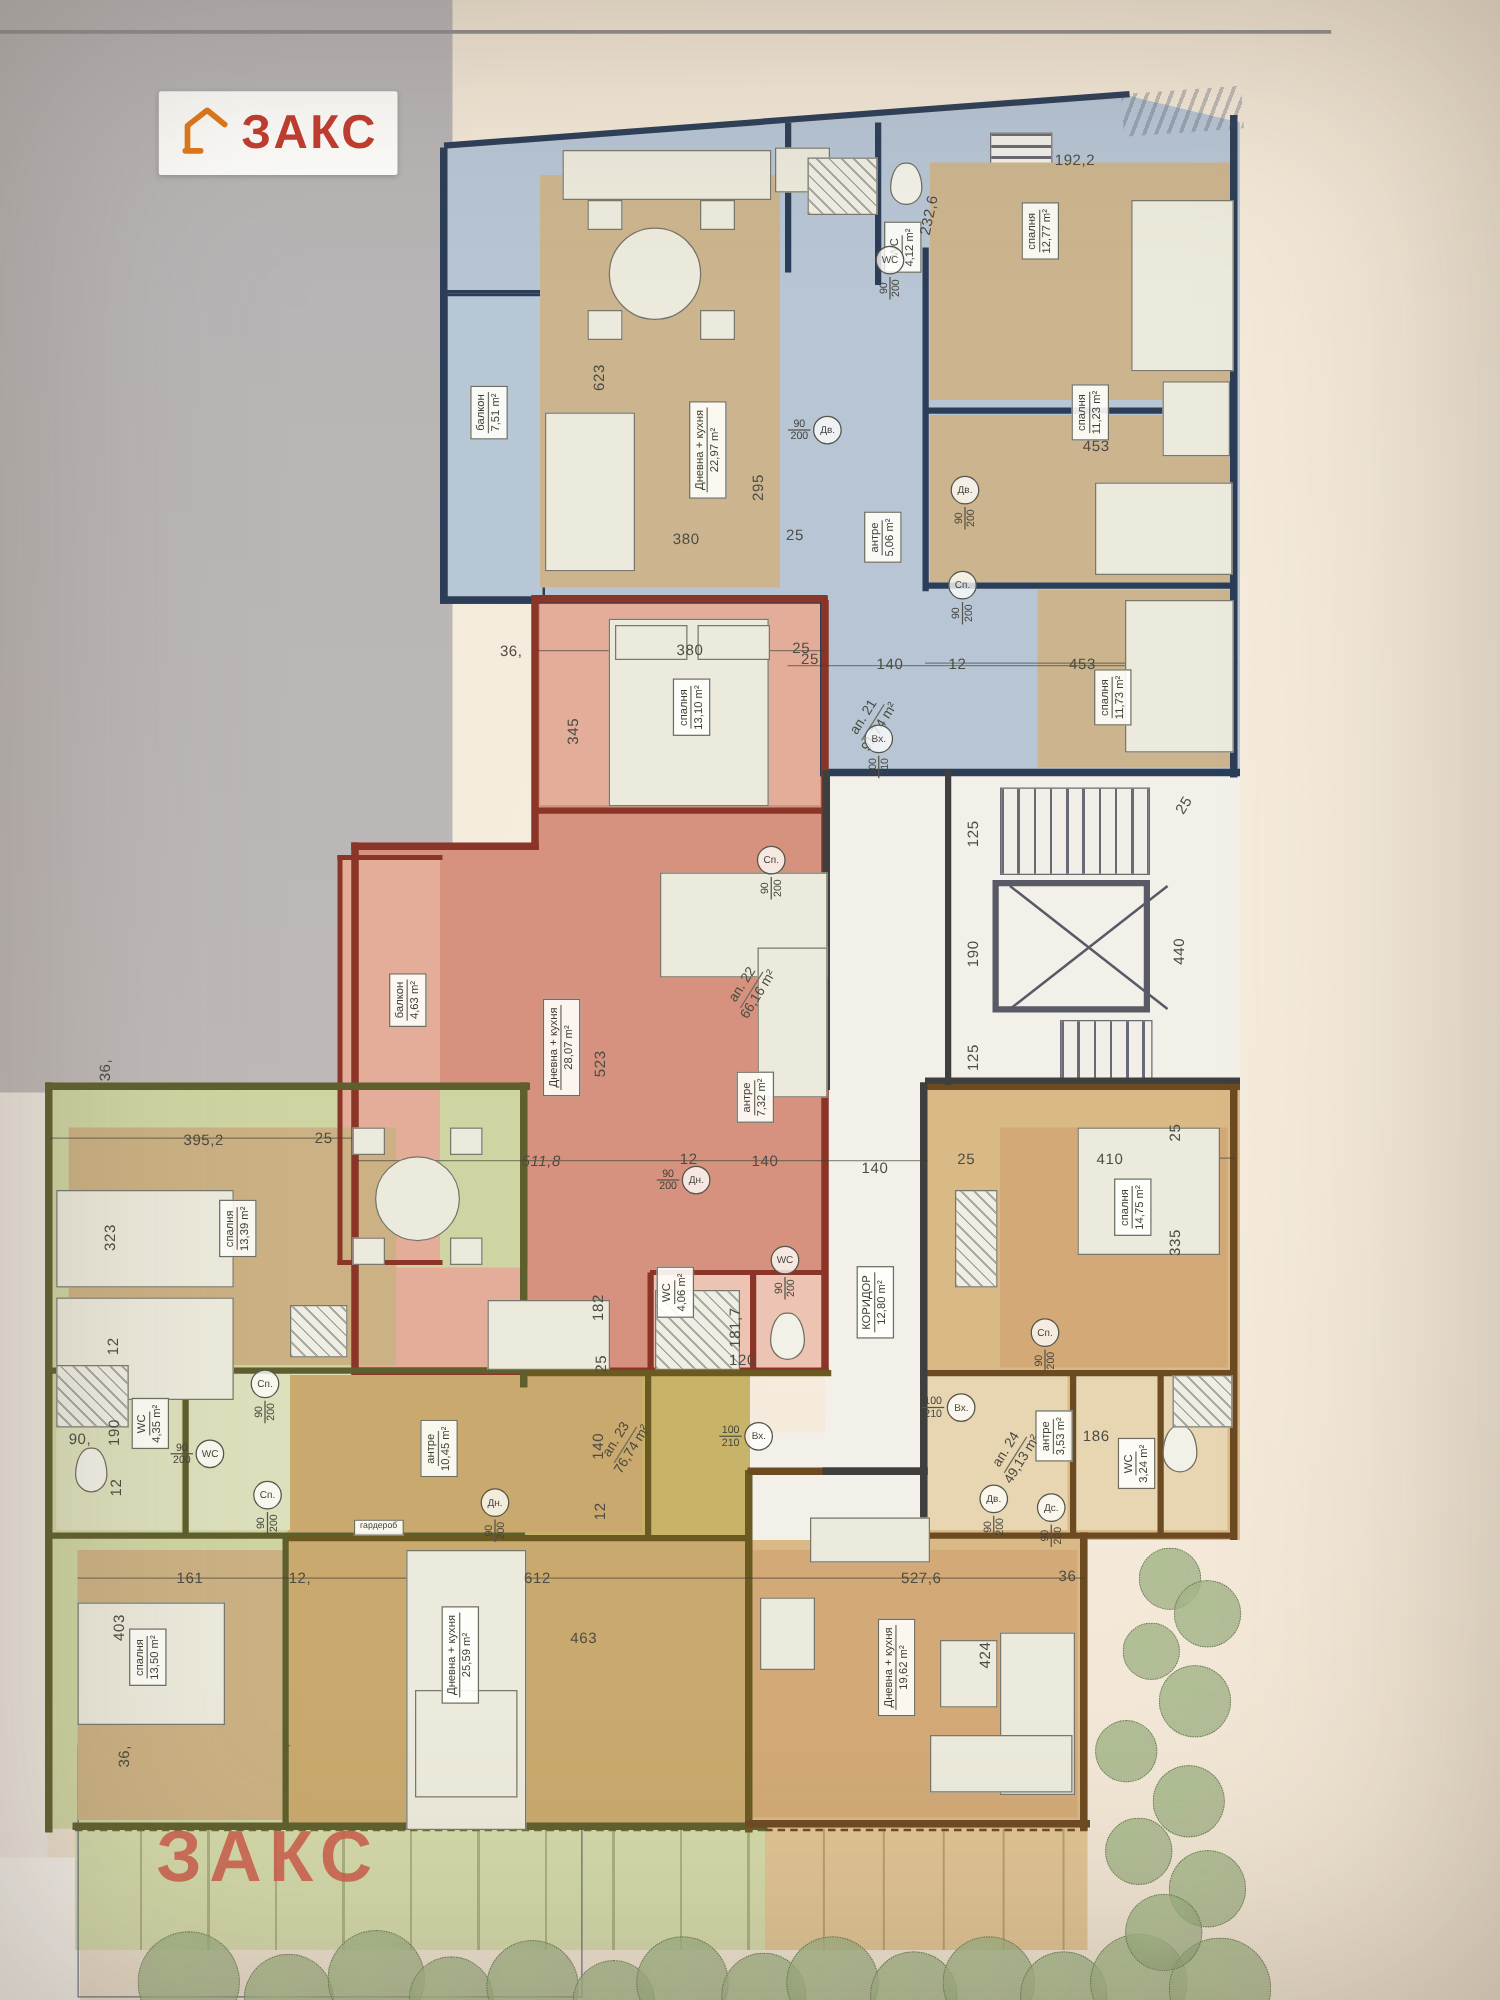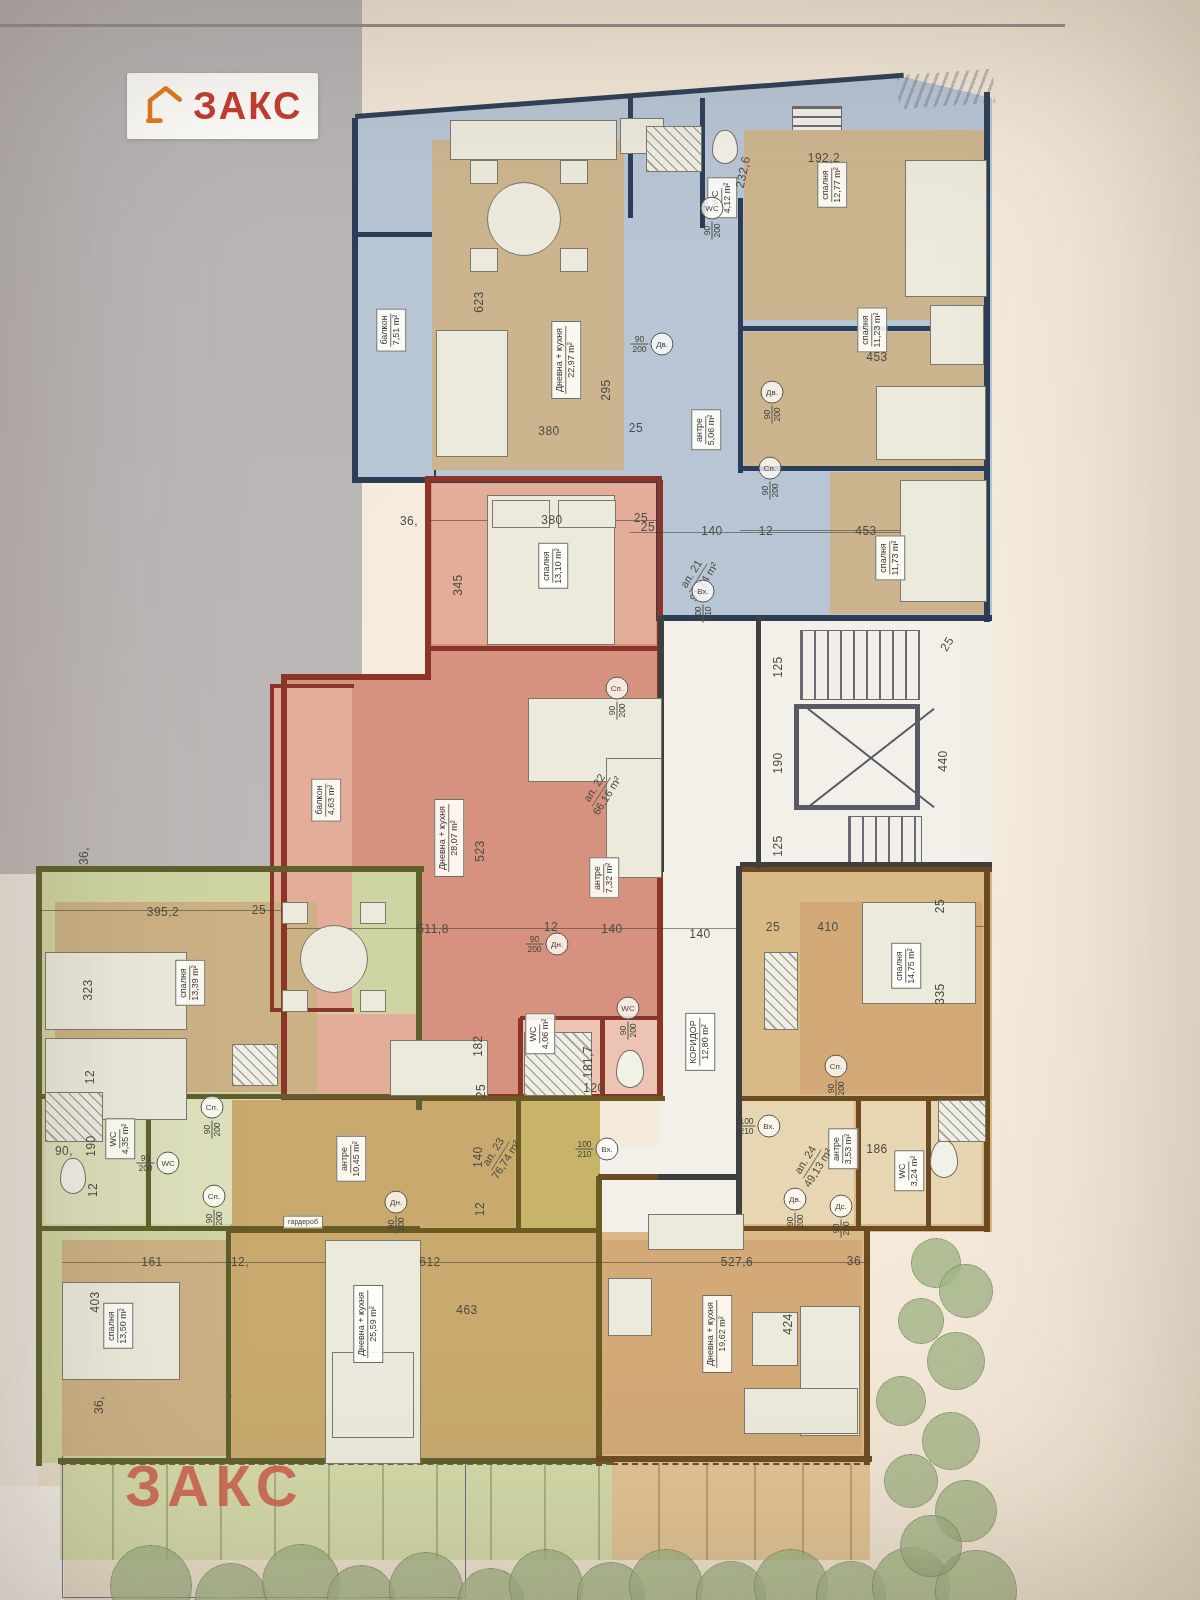--- a/index.html
+++ b/index.html
@@ -341,32 +341,32 @@
     </div>
     <div class="abs rlabel" style="left: 717px; top: 1334px; transform: translate(-50%, -50%) rotate(-90deg);">
       <span class="rname">Дневна + кухня</span>
       <span>19,62 m²</span>
     </div>
     <div class="abs dim" style="left: 479px; top: 302px; transform: translate(-50%, -50%) rotate(-90deg);">623</div>
     <div class="abs dim" style="left: 606px; top: 390px; transform: translate(-50%, -50%) rotate(-90deg);">295</div>
     <div class="abs dim" style="left: 549px; top: 431px; transform: translate(-50%, -50%) rotate(0deg);">380</div>
     <div class="abs dim" style="left: 636px; top: 428px; transform: translate(-50%, -50%) rotate(0deg);">25</div>
     <div class="abs dim" style="left: 743px; top: 172px; transform: translate(-50%, -50%) rotate(-78deg);">232,6</div>
-    <div class="abs dim" style="left: 824px; top: 128px; transform: translate(-50%, -50%) rotate(0deg); margin-top: 30px;">192,2</div>
+    <div class="abs dim" style="left: 860px; top: 128px; transform: translate(-50%, -50%) rotate(0deg);">192,2</div>
     <div class="abs dim" style="left: 877px; top: 357px; transform: translate(-50%, -50%) rotate(0deg);">453</div>
     <div class="abs dim" style="left: 648px; top: 527px; transform: translate(-50%, -50%) rotate(0deg);">25</div>
     <div class="abs dim" style="left: 712px; top: 531px; transform: translate(-50%, -50%) rotate(0deg);">140</div>
     <div class="abs dim" style="left: 766px; top: 531px; transform: translate(-50%, -50%) rotate(0deg);">12</div>
     <div class="abs dim" style="left: 866px; top: 531px; transform: translate(-50%, -50%) rotate(0deg);">453</div>
     <div class="abs dim" style="left: 409px; top: 521px; transform: translate(-50%, -50%) rotate(0deg);">36,</div>
     <div class="abs dim" style="left: 552px; top: 520px; transform: translate(-50%, -50%) rotate(0deg);">380</div>
     <div class="abs dim" style="left: 641px; top: 518px; transform: translate(-50%, -50%) rotate(0deg);">25</div>
     <div class="abs dim" style="left: 458px; top: 585px; transform: translate(-50%, -50%) rotate(-90deg);">345</div>
     <div class="abs dim" style="left: 480px; top: 851px; transform: translate(-50%, -50%) rotate(-90deg);">523</div>
-    <div class="abs dim" style="left: 433px; top: 929px; transform: translate(-50%, -50%) rotate(0deg);">511,8</div>
+    <div class="abs dim" style="left: 433px; top: 929px; transform: translate(-50%, -50%) rotate(0deg); font-style: italic;">511,8</div>
     <div class="abs dim" style="left: 551px; top: 927px; transform: translate(-50%, -50%) rotate(0deg);">12</div>
     <div class="abs dim" style="left: 612px; top: 929px; transform: translate(-50%, -50%) rotate(0deg);">140</div>
     <div class="abs dim" style="left: 700px; top: 934px; transform: translate(-50%, -50%) rotate(0deg);">140</div>
     <div class="abs dim" style="left: 478px; top: 1046px; transform: translate(-50%, -50%) rotate(-90deg);">182</div>
     <div class="abs dim" style="left: 481px; top: 1091px; transform: translate(-50%, -50%) rotate(-90deg);">25</div>
     <div class="abs dim" style="left: 588px; top: 1062px; transform: translate(-50%, -50%) rotate(-90deg);">181,7</div>
     <div class="abs dim" style="left: 594px; top: 1088px; transform: translate(-50%, -50%) rotate(0deg);">120</div>
     <div class="abs dim" style="left: 778px; top: 667px; transform: translate(-50%, -50%) rotate(-90deg);">125</div>
     <div class="abs dim" style="left: 778px; top: 763px; transform: translate(-50%, -50%) rotate(-90deg);">190</div>
     <div class="abs dim" style="left: 778px; top: 846px; transform: translate(-50%, -50%) rotate(-90deg);">125</div>
@@ -384,21 +384,21 @@
     <div class="abs dim" style="left: 480px; top: 1209px; transform: translate(-50%, -50%) rotate(-90deg);">12</div>
     <div class="abs dim" style="left: 152px; top: 1262px; transform: translate(-50%, -50%) rotate(0deg);">161</div>
     <div class="abs dim" style="left: 240px; top: 1262px; transform: translate(-50%, -50%) rotate(0deg);">12,</div>
     <div class="abs dim" style="left: 430px; top: 1262px; transform: translate(-50%, -50%) rotate(0deg);">612</div>
     <div class="abs dim" style="left: 737px; top: 1262px; transform: translate(-50%, -50%) rotate(0deg);">527,6</div>
     <div class="abs dim" style="left: 854px; top: 1261px; transform: translate(-50%, -50%) rotate(0deg);">36</div>
     <div class="abs dim" style="left: 95px; top: 1302px; transform: translate(-50%, -50%) rotate(-90deg);">403</div>
     <div class="abs dim" style="left: 467px; top: 1310px; transform: translate(-50%, -50%) rotate(0deg);">463</div>
     <div class="abs dim" style="left: 788px; top: 1324px; transform: translate(-50%, -50%) rotate(-90deg);">424</div>
     <div class="abs dim" style="left: 99px; top: 1405px; transform: translate(-50%, -50%) rotate(-90deg);">36,</div>
-    <div class="abs dim" style="left: 828px; top: 927px; transform: translate(-50%, -50%) rotate(0deg);">410</div>
+    <div class="abs dim" style="left: 888px; top: 927px; transform: translate(-50%, -50%) rotate(0deg);">410</div>
     <div class="abs dim" style="left: 773px; top: 927px; transform: translate(-50%, -50%) rotate(0deg);">25</div>
     <div class="abs dim" style="left: 940px; top: 906px; transform: translate(-50%, -50%) rotate(-90deg);">25</div>
     <div class="abs dim" style="left: 940px; top: 994px; transform: translate(-50%, -50%) rotate(-90deg);">335</div>
     <div class="abs dim" style="left: 877px; top: 1149px; transform: translate(-50%, -50%) rotate(0deg);">186</div>
     <div class="abs dtag" style="left: 652px; top: 344px; transform: translate(-50%, -50%);">
       <span class="frac">
         <span>90</span>
         <span class="den">200</span>
       </span>
       <span class="circ">Дв.</span>

